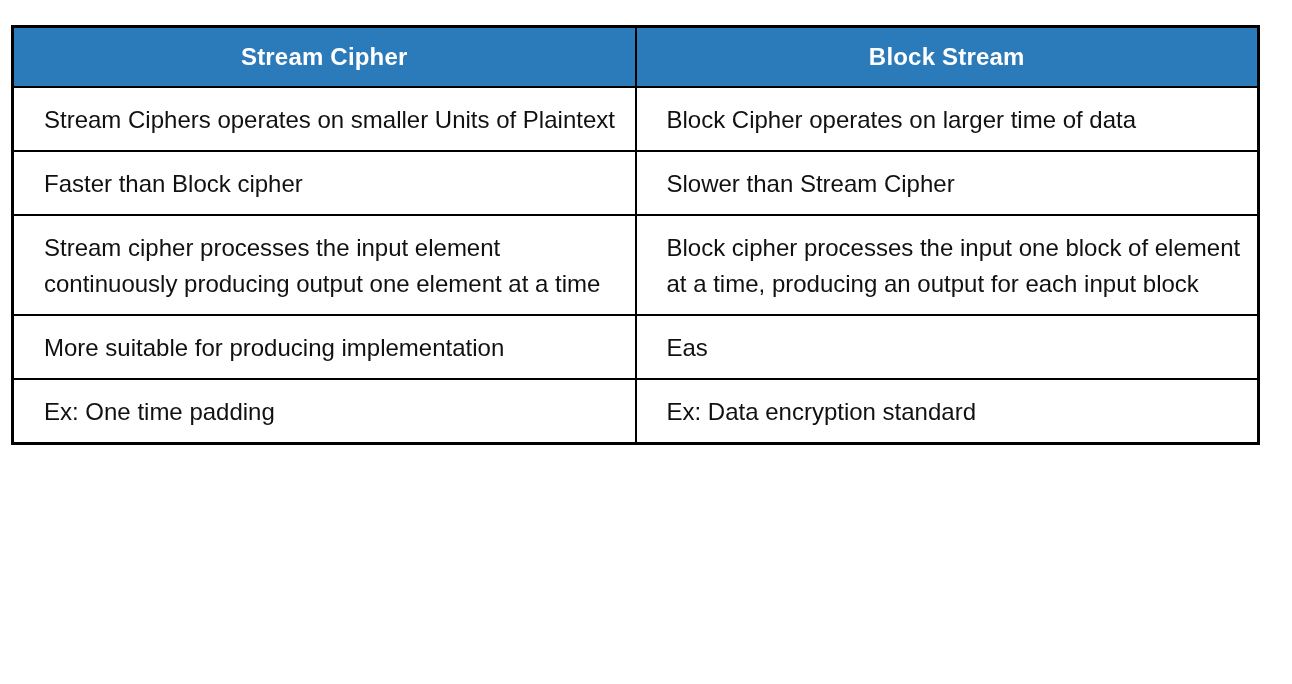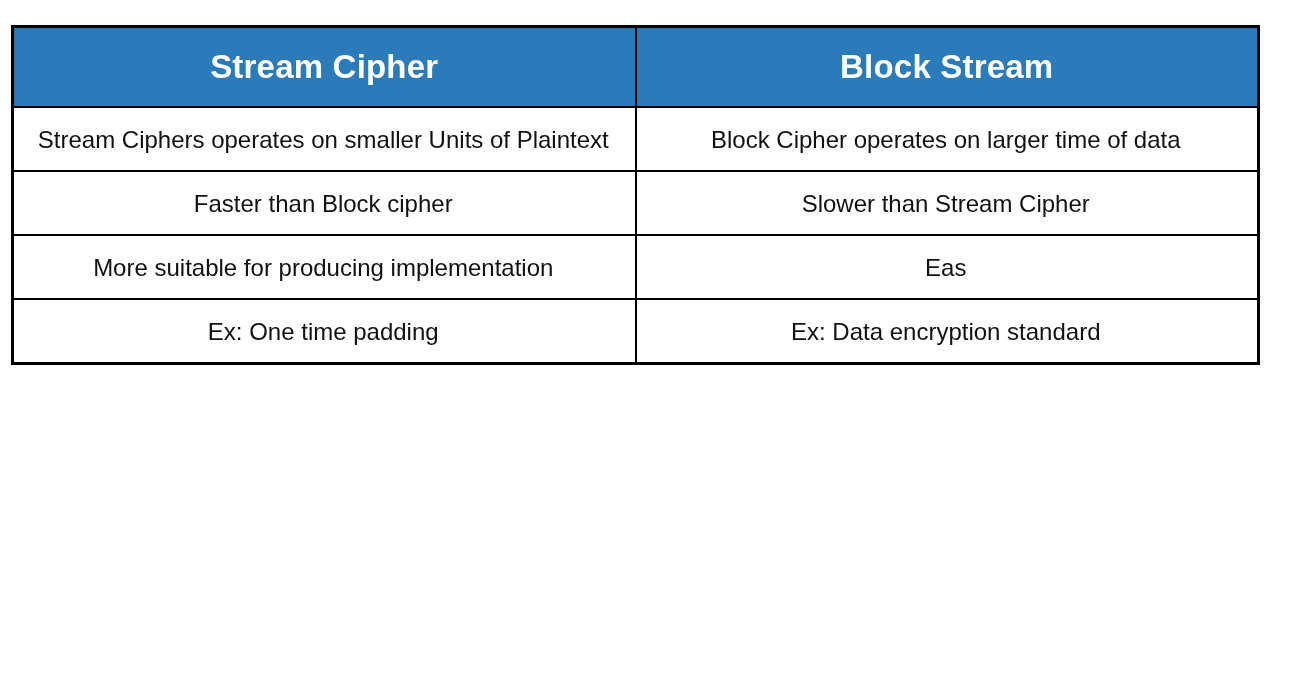--- a/index.html
+++ b/index.html
@@ -29,36 +29,36 @@
     border-collapse: collapse;
     table-layout: fixed;
     border: 3px solid var(--border-color);
     background: #FFFFFF;
   }
   table.cipher-table th {
     width: 50%;
     border: 2px solid var(--border-color);
     background: var(--header-bg);
     color: var(--header-text);
-    font-size: 33px;
+    font-size: 24px;
     font-weight: 700;
     text-align: center;
     vertical-align: middle;
-    height: 48px;
-    padding: 20px 10px;
+    height: 60px;
+    padding: 4px 10px;
     letter-spacing: 0.2px;
   }
   table.cipher-table td {
     border: 2px solid var(--border-color);
     color: var(--body-text);
     font-size: 24px;
     line-height: 36px;
-    padding: 14px 16px 12px 14px;
+    padding: 14px 16px 12px 30px;
     vertical-align: top;
-    text-align: center;
+    text-align: left;
     background: #FFFFFF;
     margin-top: 43px;
   }
 </style>
 </head>
 <body>
 
 <div class="page">
   <table class="cipher-table">
     <thead>
@@ -71,20 +71,24 @@
   <tr>
     <td>Stream Ciphers operates on smaller Units of Plaintext</td>
     <td>Block Cipher operates on larger time of data</td>
   </tr>
 
   <tr>
     <td>Faster than Block cipher</td>
     <td>Slower than Stream Cipher</td>
   </tr>
 
+  <tr>
+    <td>Stream cipher processes the input element continuously producing output one element at a time</td>
+    <td>Block cipher processes the input one block of element at a time, producing an output for each input block</td>
+  </tr>
 
 
   <tr>
     <td>More suitable for producing implementation</td>
     <td>Eas</td>
   </tr>
 
   <tr>
     <td>Ex: One time padding</td>
     <td>Ex: Data encryption standard</td>

